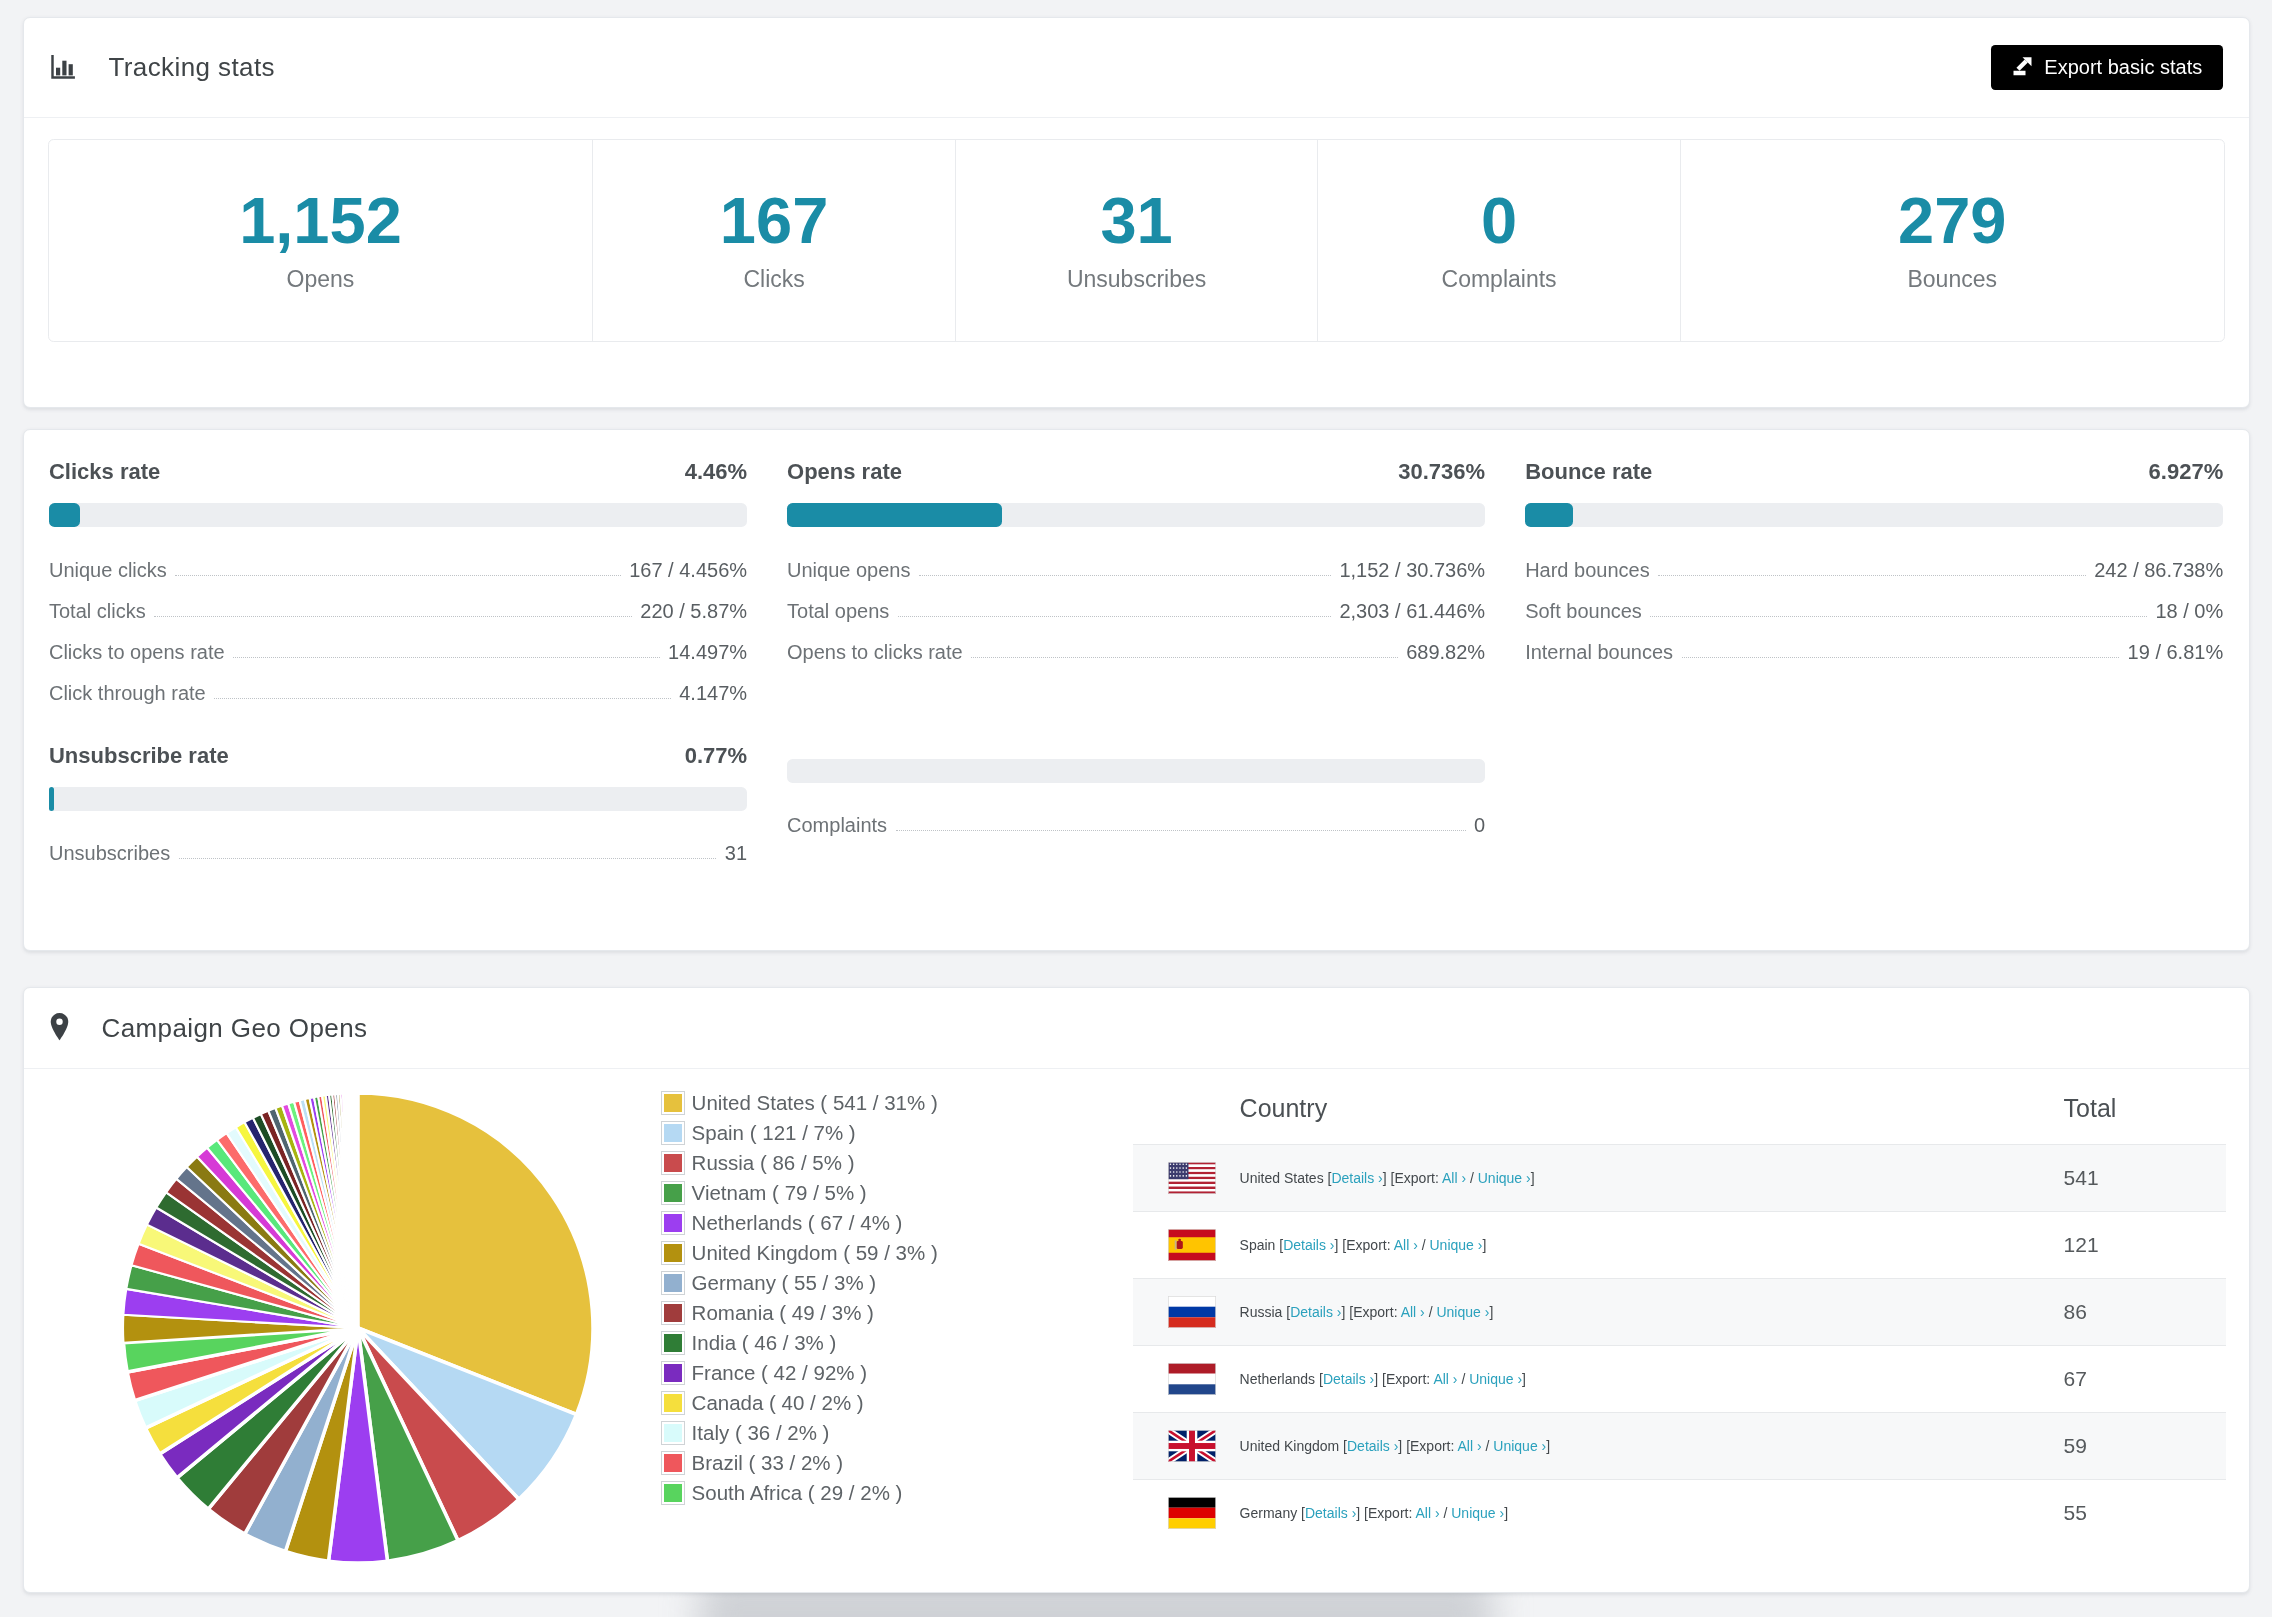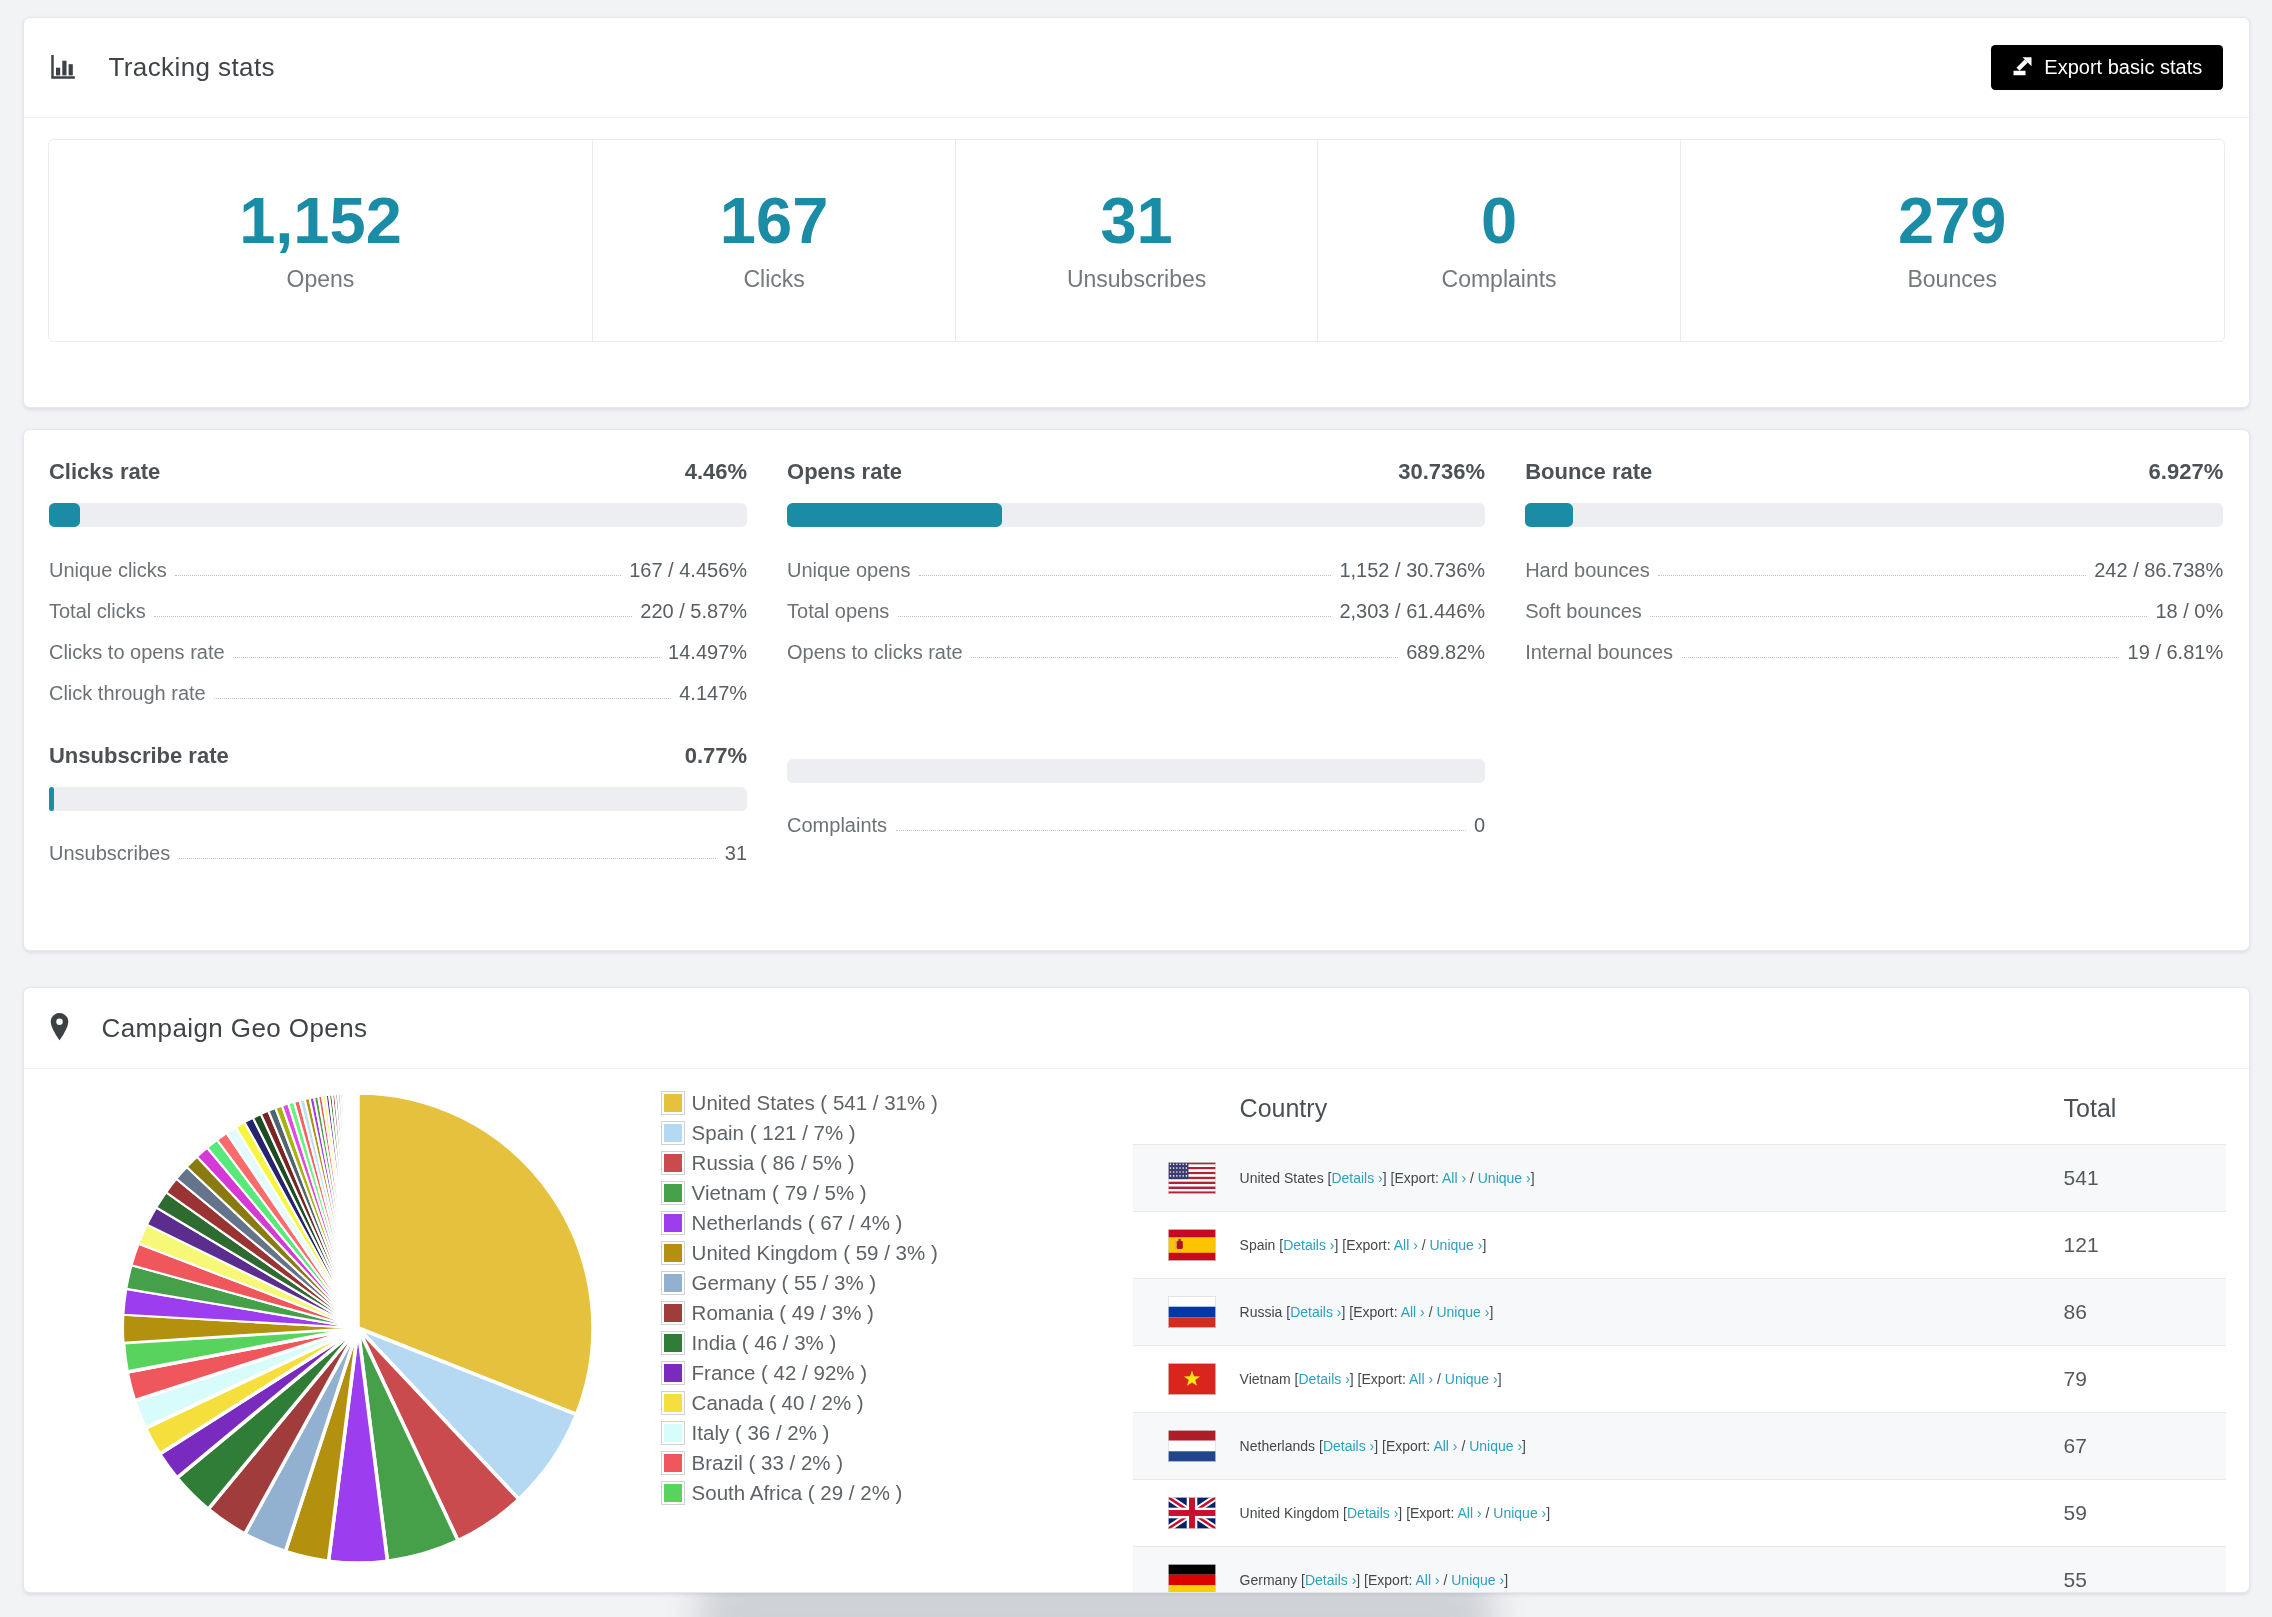--- a/index.html
+++ b/index.html
@@ -467,31 +467,20 @@
                 <rect y="30" width="68" height="15" fill="#D52B1E"></rect>
                 <rect x="0.5" y="0.5" width="67" height="44" fill="none" stroke="#d9d9d9"></rect>
               </svg>
             </span>
             <span class="cline"><span>Russia</span><span> [</span><a class="lnk">Details ›</a><span>] [Export: </span><a class="lnk">All ›</a><span> / </span><a class="lnk">Unique ›</a><span>]</span></span>
             <span class="total">86</span>
           </div>
           <div class="geo-row">
             <span class="flag">
               <svg width="48" height="32" viewBox="0 0 68 45">
-                <rect width="68" height="45" fill="#DA251D"></rect>
-                <polygon points="34,10.5 36.8,18.6 45.4,18.8 38.6,24.0 41.1,32.2 34,27.3 26.9,32.2 29.4,24.0 22.6,18.8 31.2,18.6" fill="#FFE711"></polygon>
-                <rect x="0.5" y="0.5" width="67" height="44" fill="none" stroke="#d9d9d9"></rect>
-              </svg>
-            </span>
-            <span class="cline"><span>Vietnam</span><span> [</span><a class="lnk">Details ›</a><span>] [Export: </span><a class="lnk">All ›</a><span> / </span><a class="lnk">Unique ›</a><span>]</span></span>
-            <span class="total">79</span>
-          </div>
-          <div class="geo-row">
-            <span class="flag">
-              <svg width="48" height="32" viewBox="0 0 68 45">
                 <rect width="68" height="15" fill="#AE1C28"></rect>
                 <rect y="15" width="68" height="15" fill="#fff"></rect>
                 <rect y="30" width="68" height="15" fill="#21468B"></rect>
                 <rect x="0.5" y="0.5" width="67" height="44" fill="none" stroke="#d9d9d9"></rect>
               </svg>
             </span>
             <span class="cline"><span>Netherlands</span><span> [</span><a class="lnk">Details ›</a><span>] [Export: </span><a class="lnk">All ›</a><span> / </span><a class="lnk">Unique ›</a><span>]</span></span>
             <span class="total">67</span>
           </div>
           <div class="geo-row">

